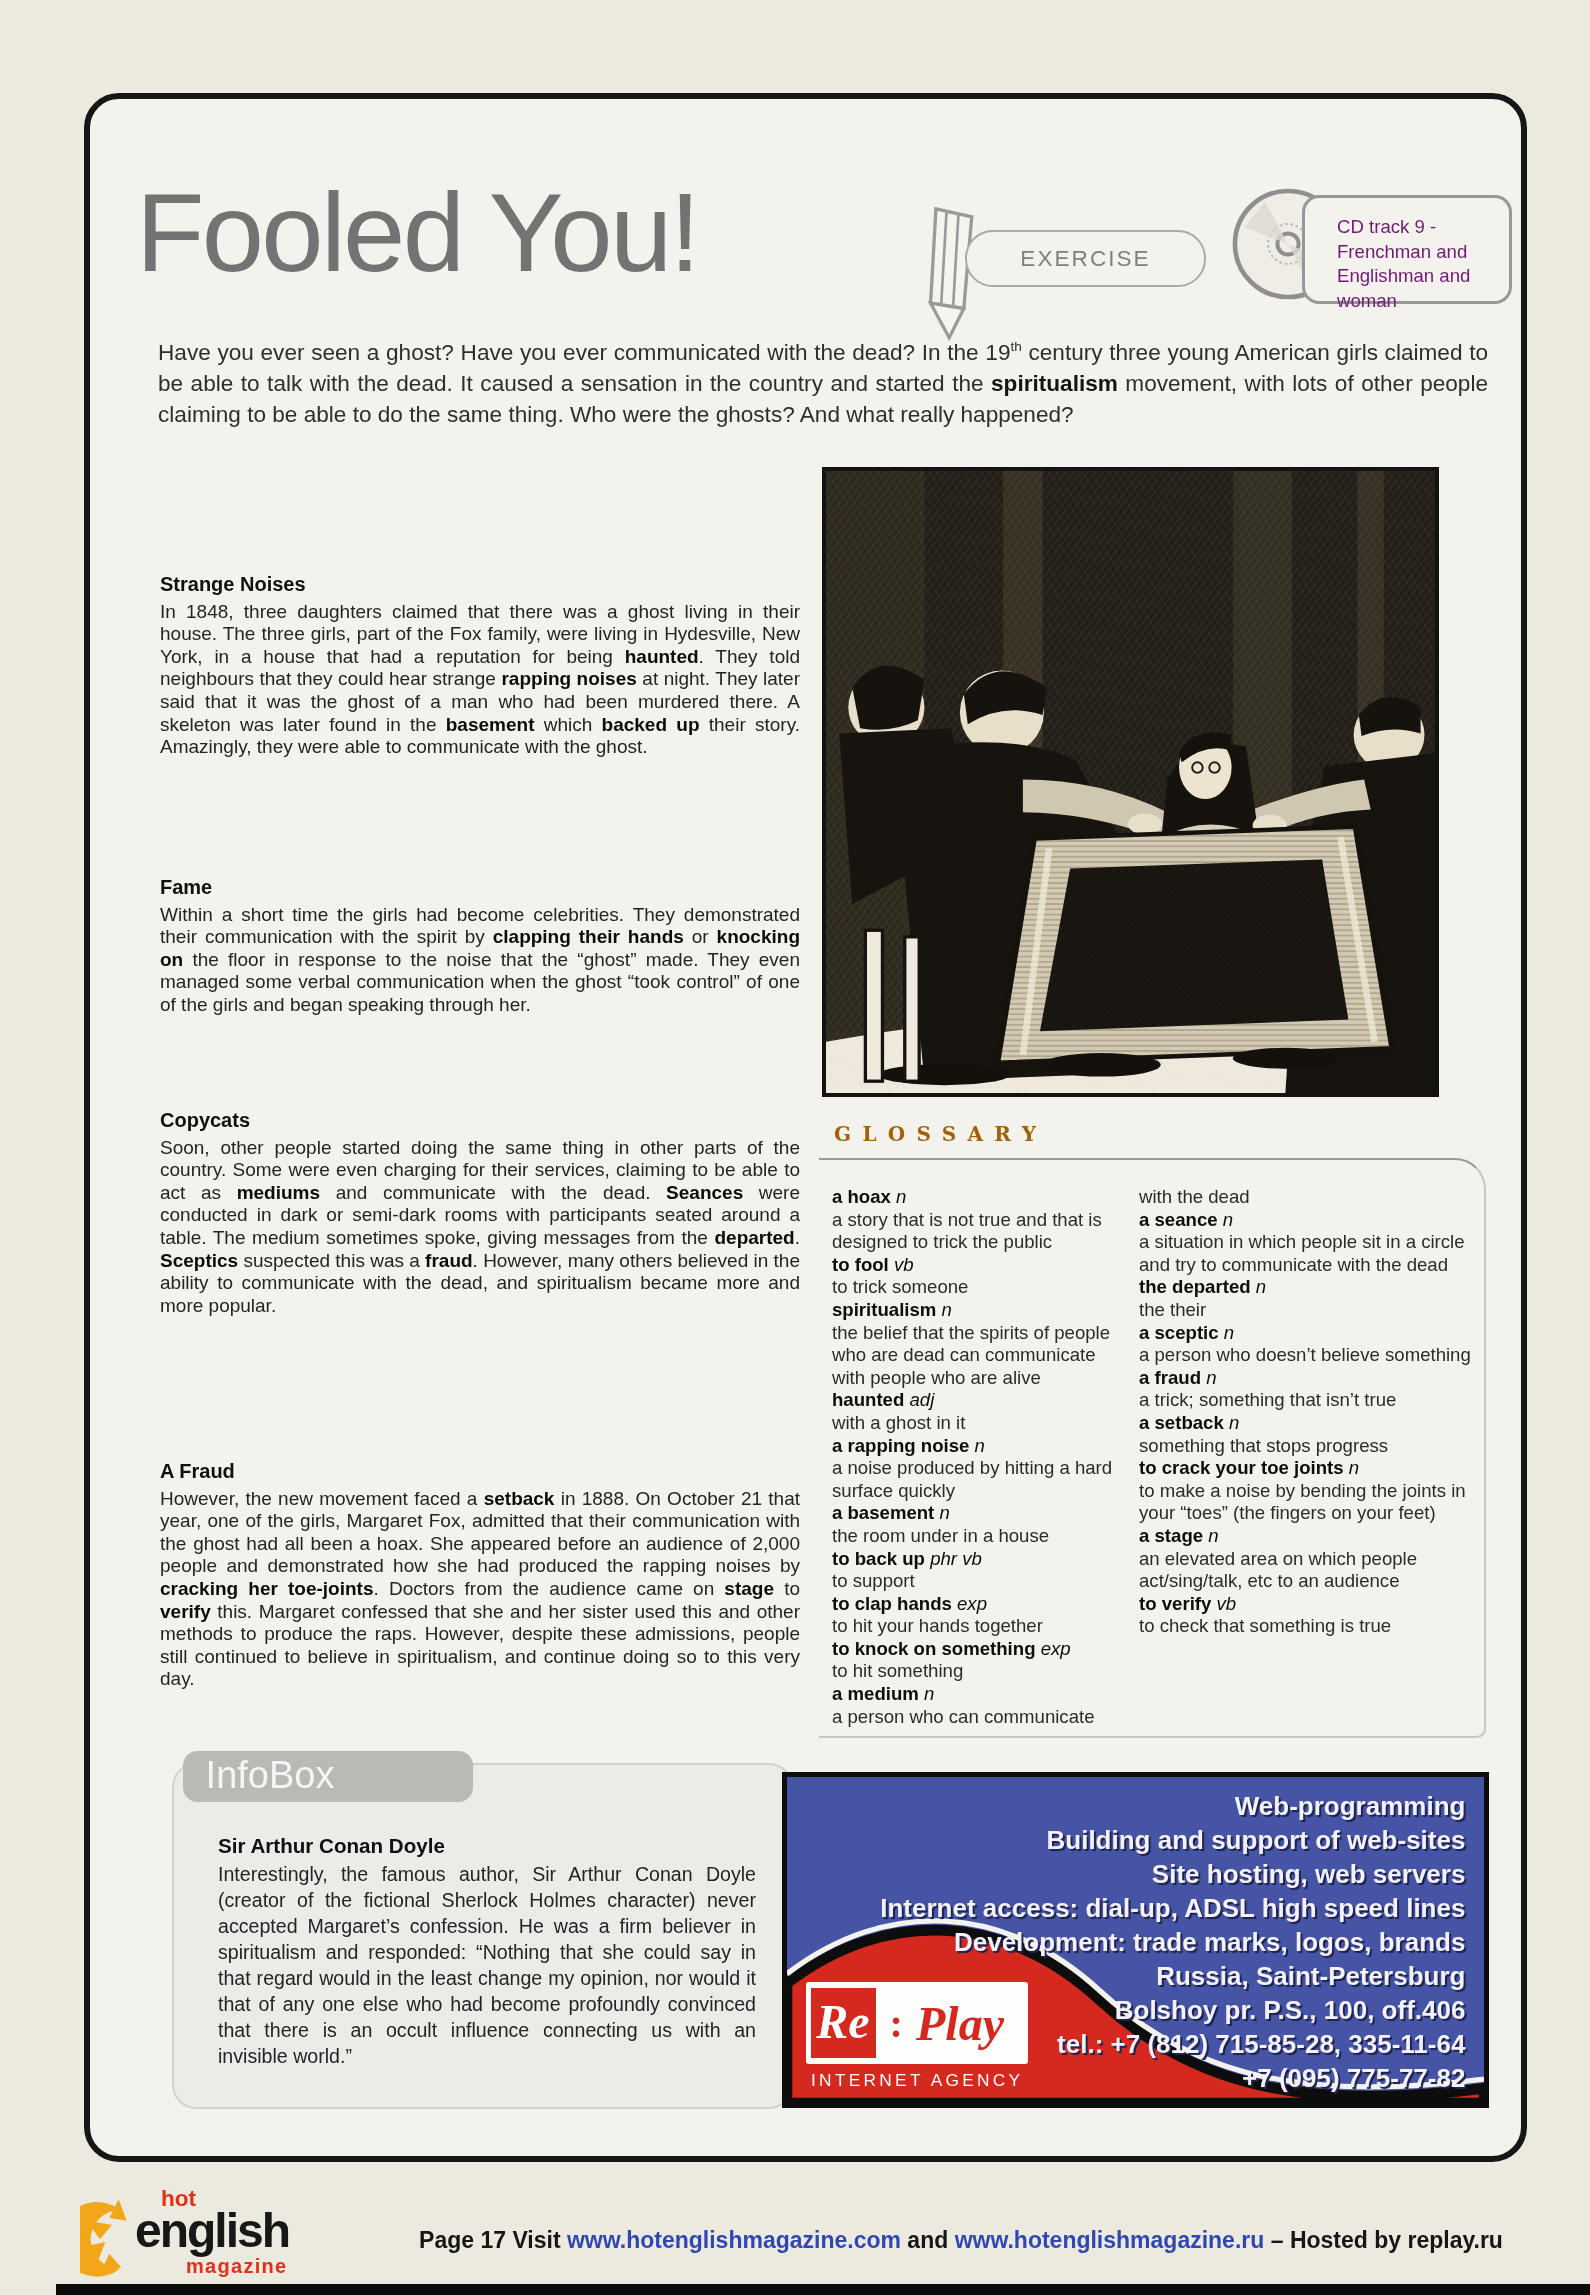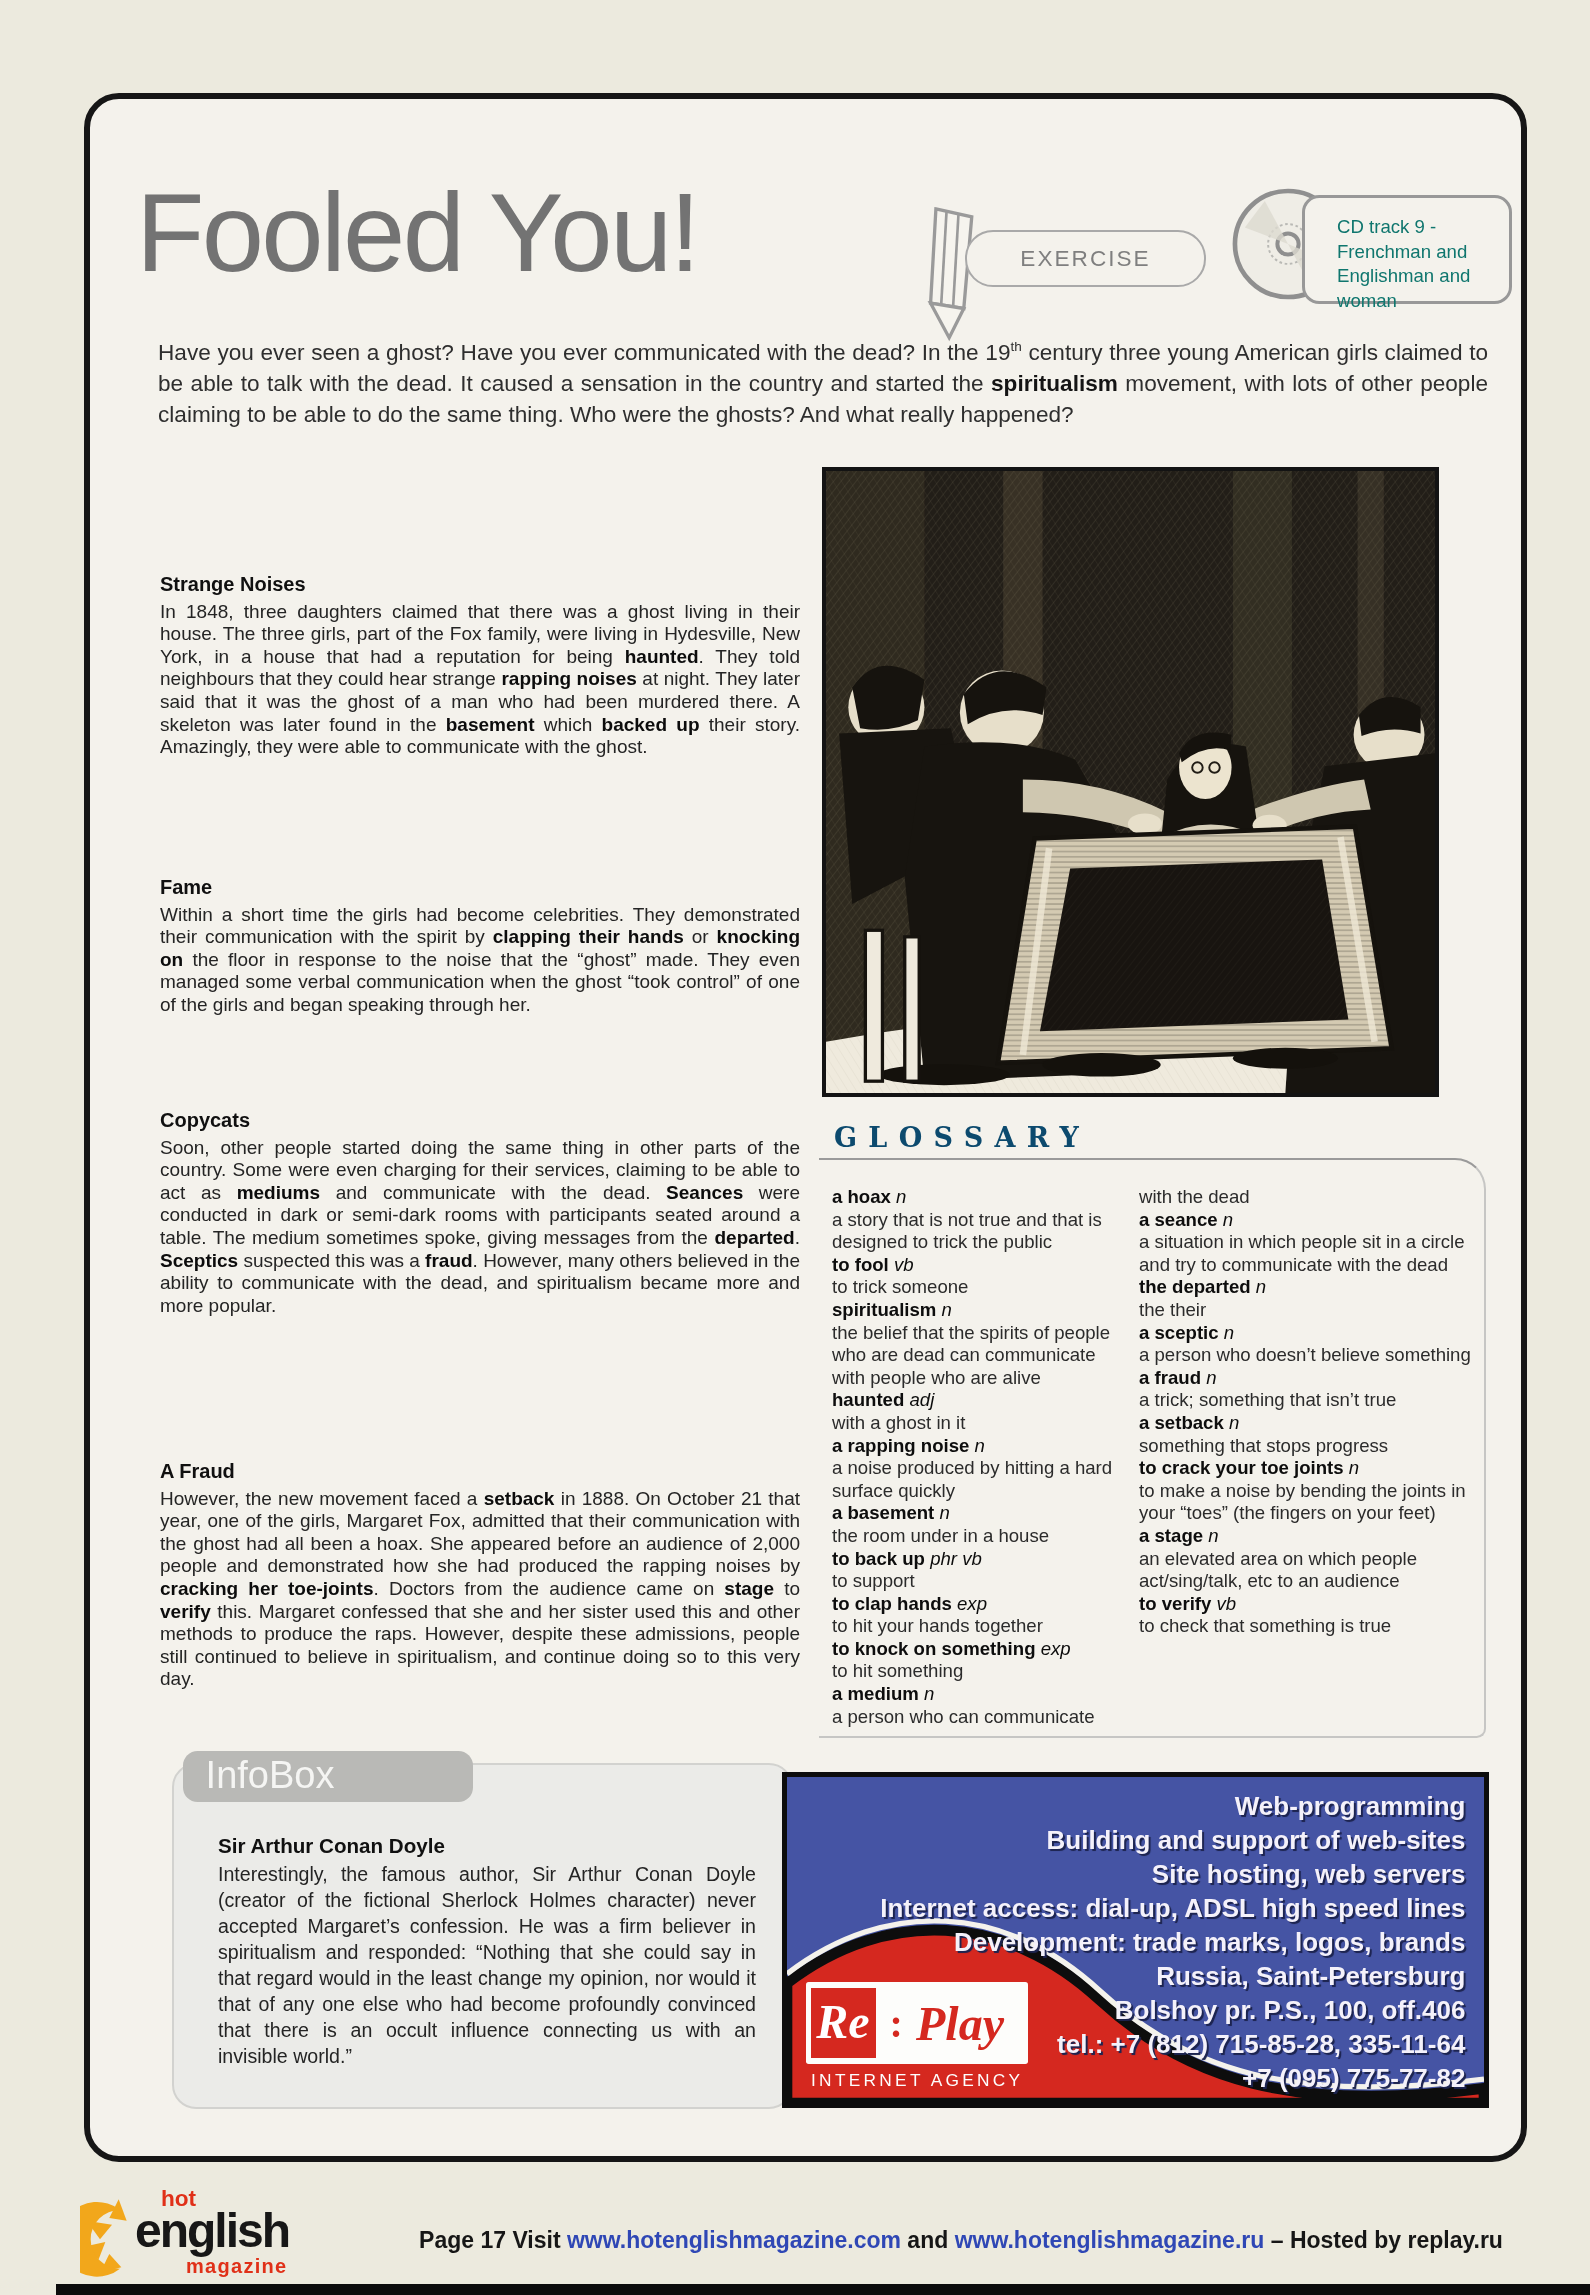--- a/index.html
+++ b/index.html
@@ -8,41 +8,41 @@
   .frame{position:absolute;left:84px;top:93px;width:1431px;height:2057px;
          border:6px solid #161616;border-radius:35px;background:#f4f2ec;}
   
   .title{position:absolute;left:136px;top:168px;font-size:112px;letter-spacing:-2.7px;
          color:#737373;font-weight:400;white-space:nowrap;}
   .exercise-box{position:absolute;left:965px;top:230px;width:237px;height:53px;
          border:2.7px solid #a9a9a9;border-radius:28px;display:flex;align-items:center;
          justify-content:center;color:#7f7f7f;font-size:22.6px;letter-spacing:2px;background:#f4f2ec;}
   .pencil{position:absolute;left:916px;top:197px;}
   .cd-box{position:absolute;left:1302px;top:195px;width:210px;height:109px;
-         border:3.3px solid #989898;border-radius:17.3px;color:#0f766e;font-size:18.6px;
+         border:3.3px solid #989898;border-radius:17.3px;color:#701a75;font-size:18.6px;
          line-height:24.6px;padding:17.3px 6.6px 0 32px;box-sizing:border-box;background:#f4f2ec;}
   .cd-disc{position:absolute;left:1225px;top:181px;}
   
   .intro{position:absolute;left:158px;top:331px;width:1330px;font-size:22.6px;line-height:31px;
          color:#2e2e2e;text-align:justify;}
   .intro b{color:#141414;}
   sup{font-size:60%;vertical-align:super;}
   
   .article{position:absolute;left:160px;width:640px;}
   .article h3{margin:0 0 4.7px 0;font-size:20px;color:#101010;}
   .article p{margin:0;font-size:19px;line-height:22.6px;color:#242424;text-align:justify;}
   .article p b{color:#0c0c0c;}
   #art0{top:573px;} #art1{top:876px;} #art2{top:1109px;} #art3{top:1460px;}
   
   .seance{position:absolute;left:822px;top:467px;width:617px;height:630px;
           border:4.7px solid #131313;background:#1a1713;box-sizing:border-box;}
   .seance svg{display:block;width:100%;height:100%;}
   
   .gloss-head{position:absolute;left:834px;top:1122px;font-family:"DejaVu Serif",serif;
-         font-weight:bold;font-size:27px;color:#0c4a6e;letter-spacing:11.3px;}
+         font-weight:bold;font-size:20px;color:#a16207;letter-spacing:11.3px;}
   .gloss-box{position:absolute;left:819px;top:1158px;width:665px;height:576px;
          border-top:2.7px solid #9a9a9a;border-right:2.7px solid #c6c6c4;border-bottom:2.7px solid #c6c6c4;
          border-radius:0 31px 9.3px 0;}
   .gloss-col{position:absolute;top:1186px;font-size:18.6px;line-height:22.6px;color:#2b2b2b;}
   #gcol1{left:832px;width:300px;}
   #gcol2{left:1139px;width:346px;}
   .g-term{color:#0d0d0d;}
   .g-term i{font-weight:normal;}
   .g-def{color:#2b2b2b;}
   

